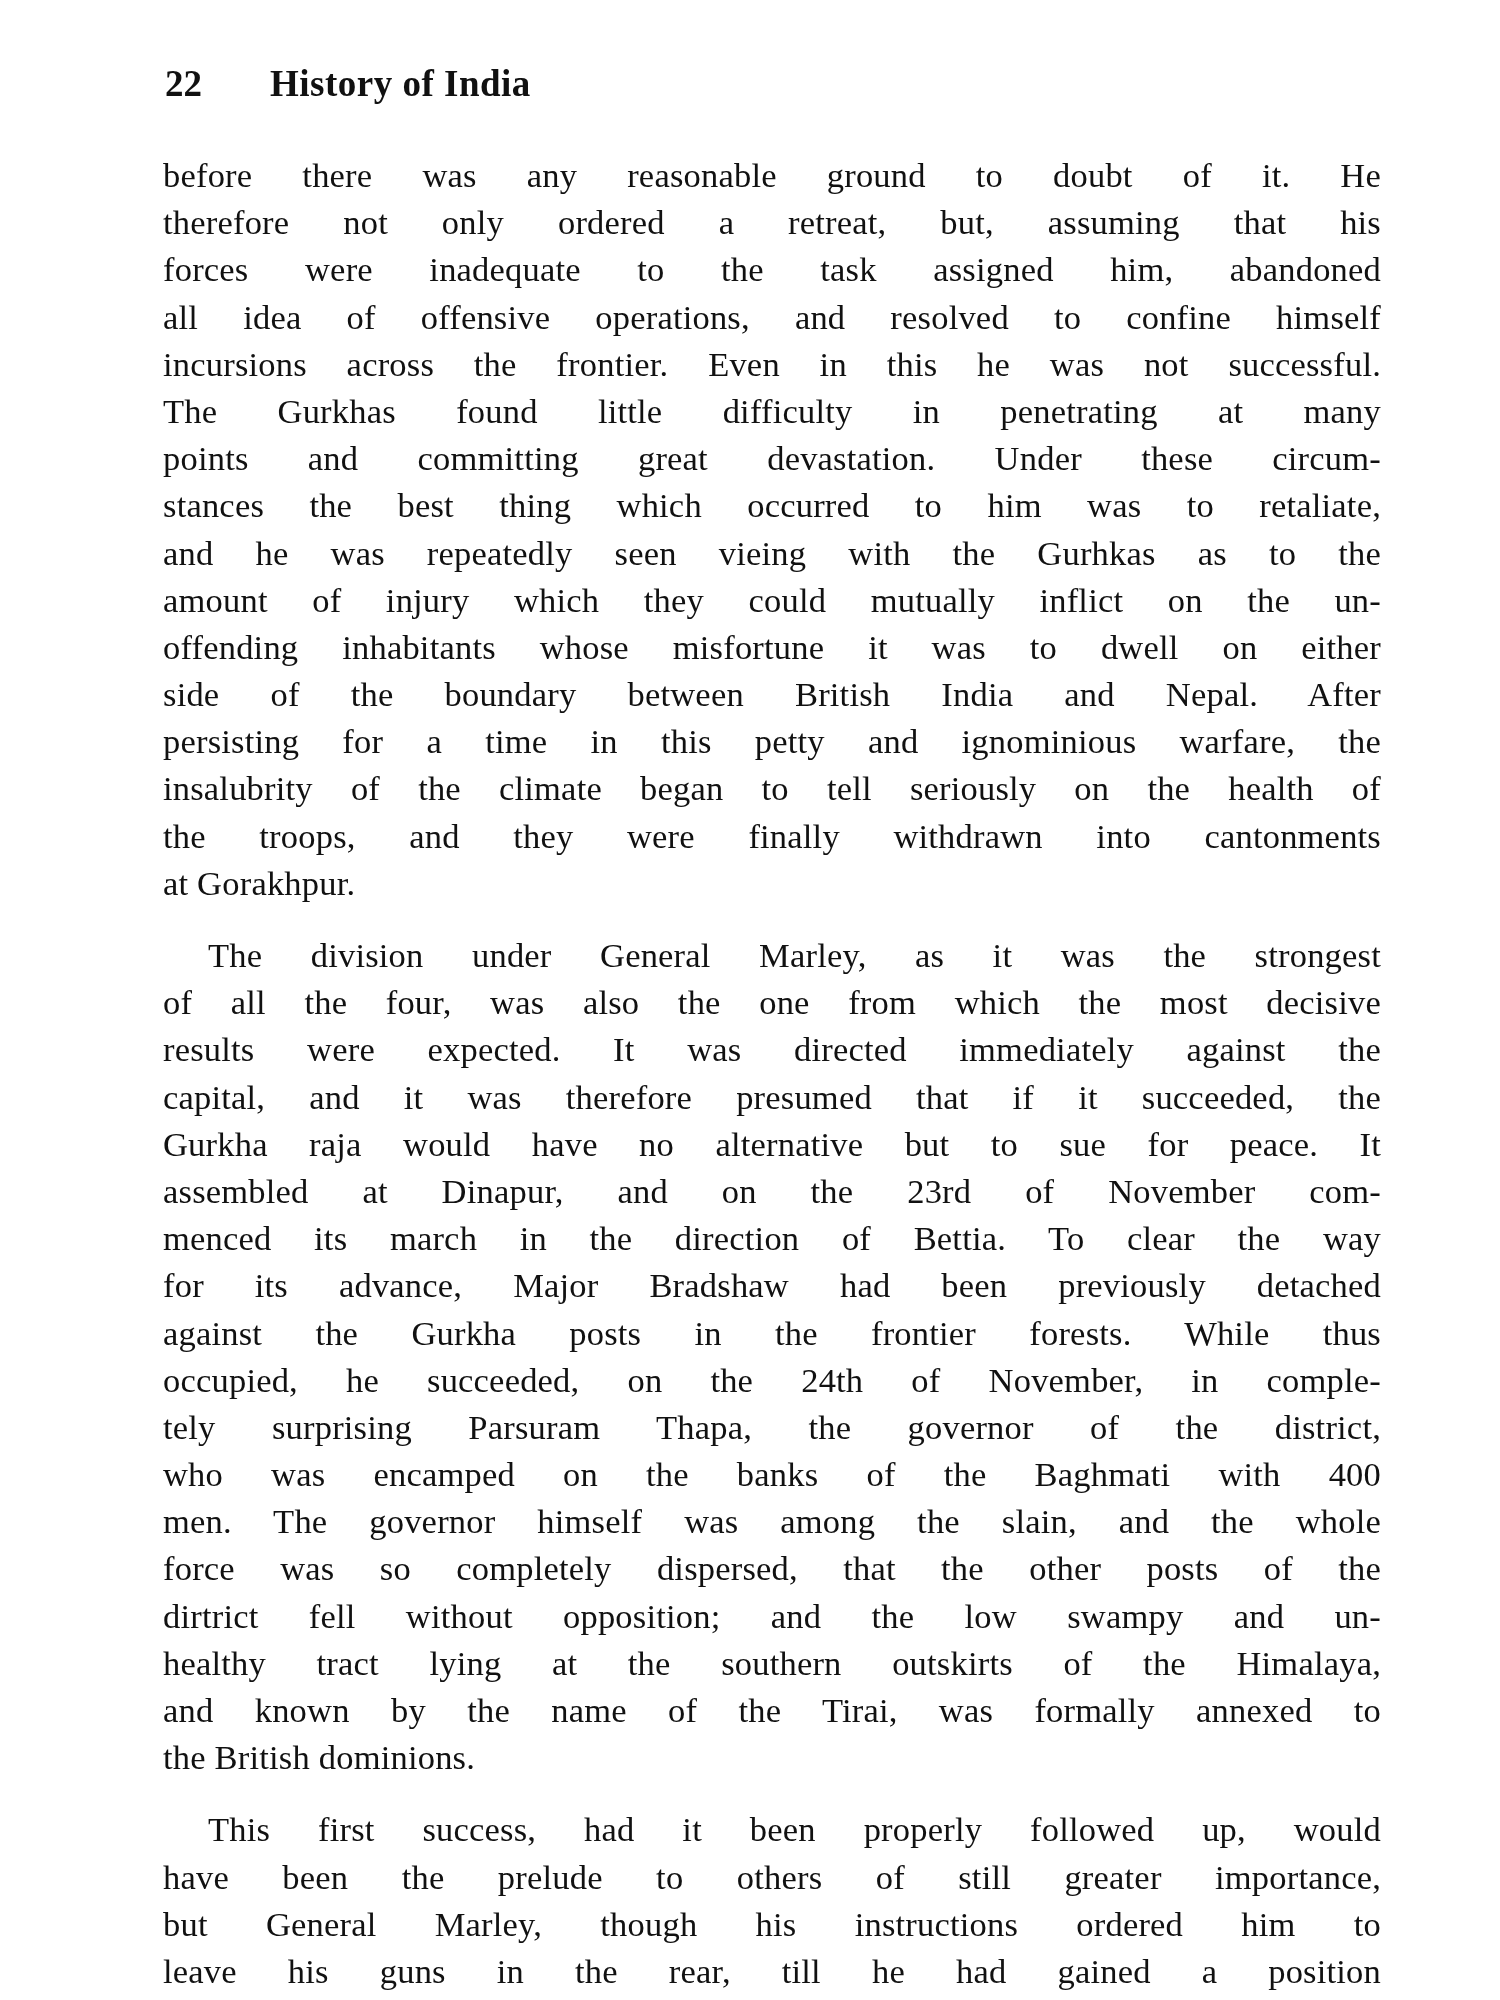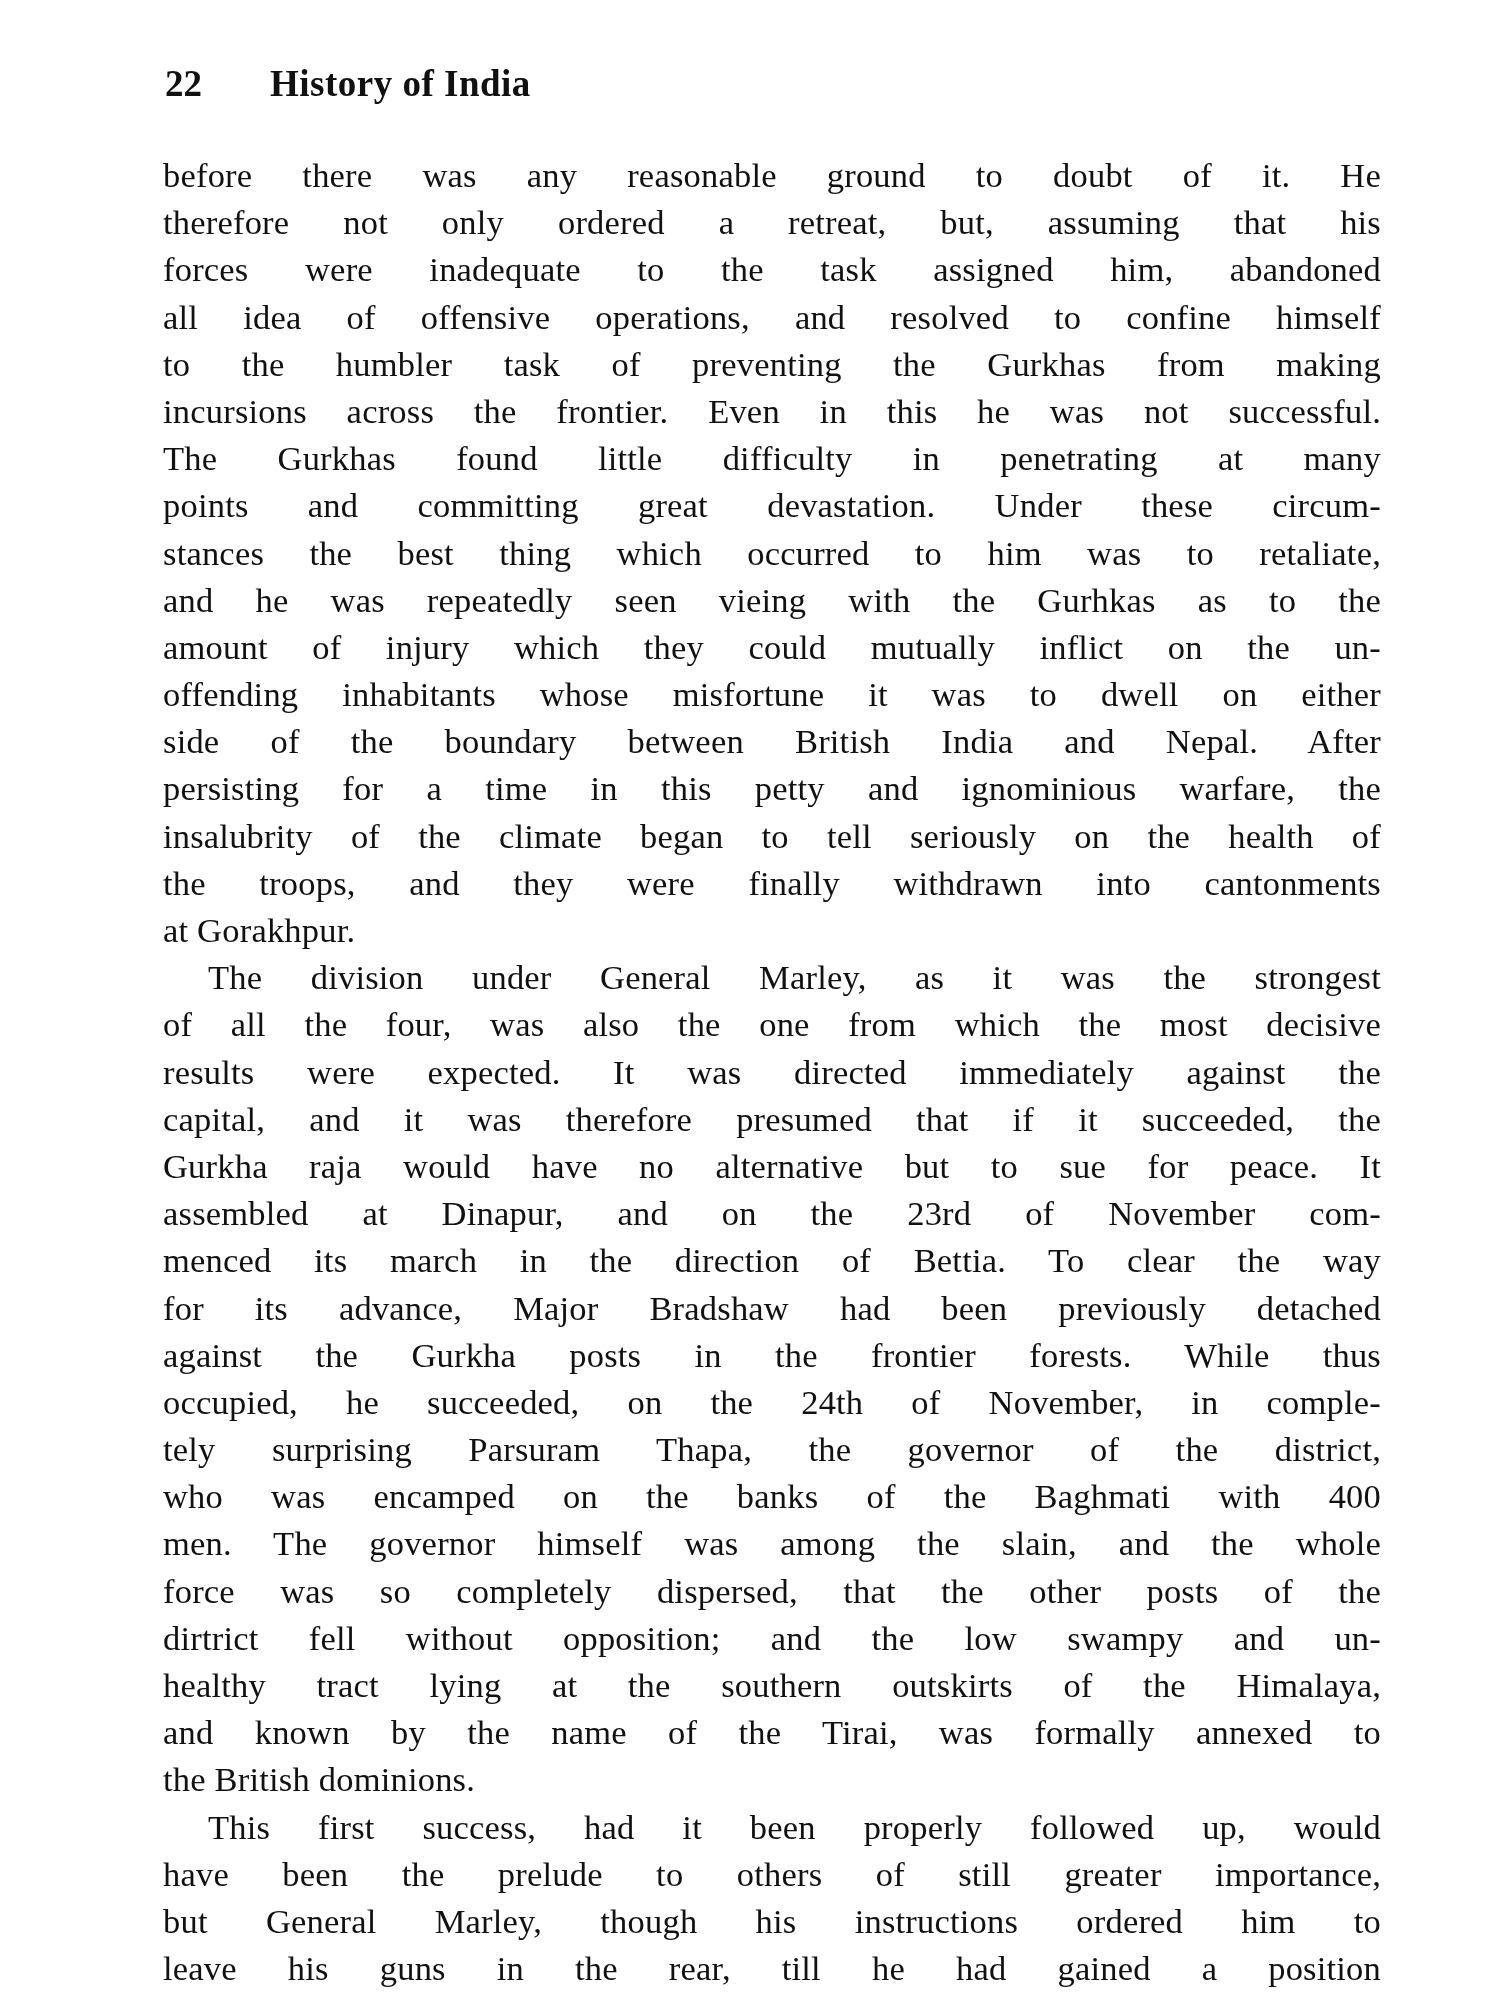--- a/index.html
+++ b/index.html
@@ -53,38 +53,38 @@
       text-align-last: justify;
       white-space: nowrap;
       overflow: visible;
       letter-spacing: 0.2px;
     }
     .line.last {
       text-align-last: left;
     }
     .line.indent {
       padding-left: 45px;
+      margin-top: 25px;
     }
   </style>
 </head>
 <body>
 
 <div class="page">
   <div class="running-head">
     <span class="page-number">22</span>
     <span class="running-title">History of India</span>
   </div>
 
   <div class="body-text" id="body-text">
       <div class="paragraph">
         <div class="line">before there was any reasonable ground to doubt of it. He</div>
         <div class="line">therefore not only ordered a retreat, but, assuming that his</div>
         <div class="line">forces were inadequate to the task assigned him, abandoned</div>
         <div class="line">all idea of offensive operations, and resolved to confine himself</div>
-        <div class="line">to the humbler task of preventing the Gurkhas from making</div>
         <div class="line">incursions across the frontier. Even in this he was not successful.</div>
         <div class="line">The Gurkhas found little difficulty in penetrating at many</div>
         <div class="line">points and committing great devastation. Under these circum-</div>
         <div class="line">stances the best thing which occurred to him was to retaliate,</div>
         <div class="line">and he was repeatedly seen vieing with the Gurhkas as to the</div>
         <div class="line">amount of injury which they could mutually inflict on the un-</div>
         <div class="line">offending inhabitants whose misfortune it was to dwell on either</div>
         <div class="line">side of the boundary between British India and Nepal. After</div>
         <div class="line">persisting for a time in this petty and ignominious warfare, the</div>
         <div class="line">insalubrity of the climate began to tell seriously on the health of</div>

